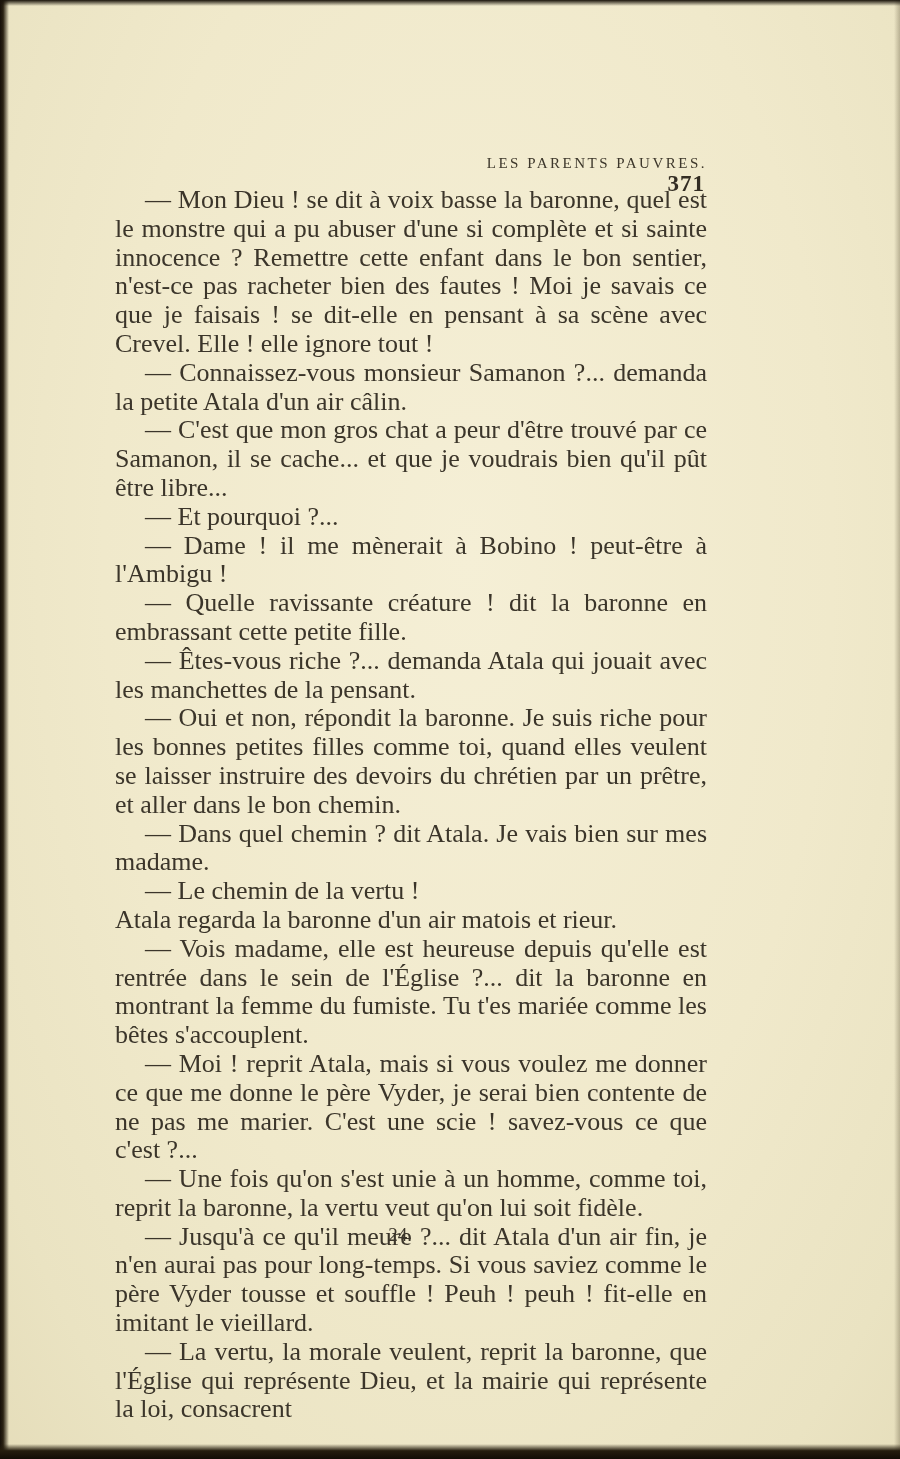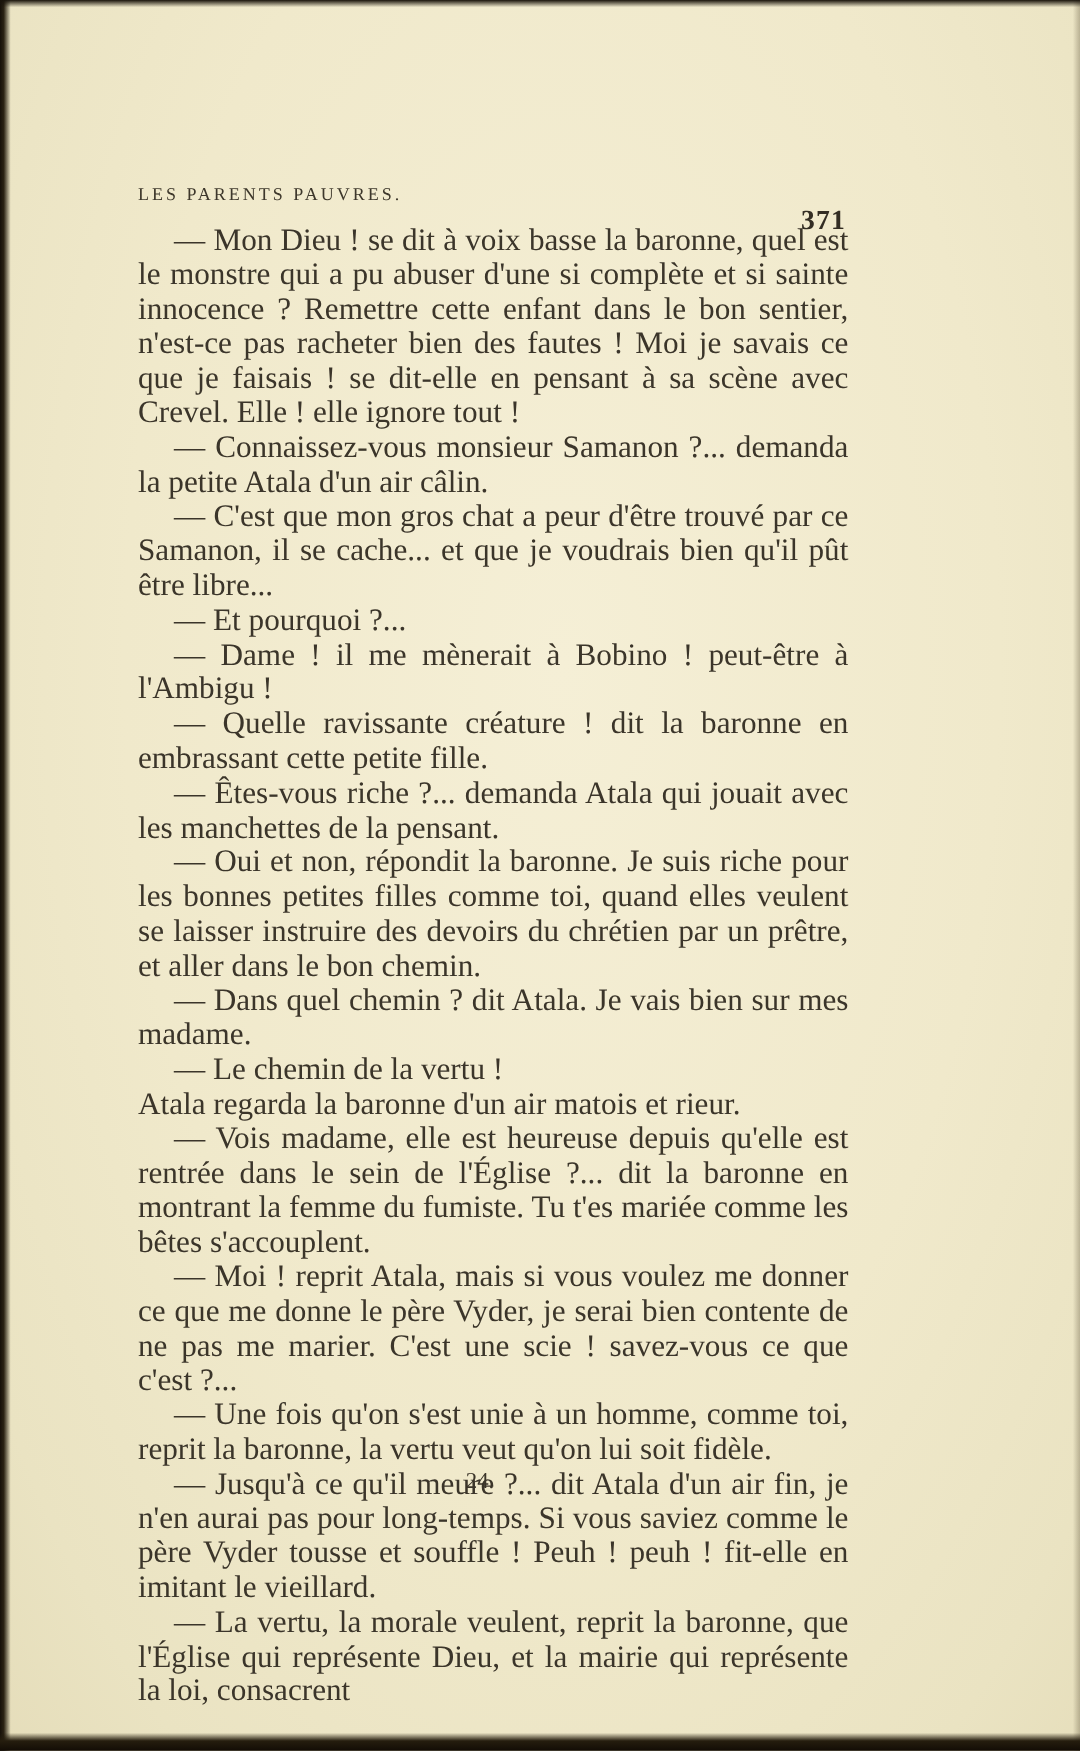--- a/index.html
+++ b/index.html
@@ -56,21 +56,21 @@
     position: absolute;
     top: 150px;
     left: 0;
     width: 100%;
     height: 28px;
   }
   .running-title {
     position: absolute;
     left: 0; right: 0;
     top: 5px;
-    text-align: left;
+    text-align: right;
     font-size: 15px;
     letter-spacing: 2.5px;
     color: #3d372b;
   }
   .page-number {
     position: absolute;
     right: 2px;
     top: -3px;
     font-size: 23px;
     font-weight: bold;

